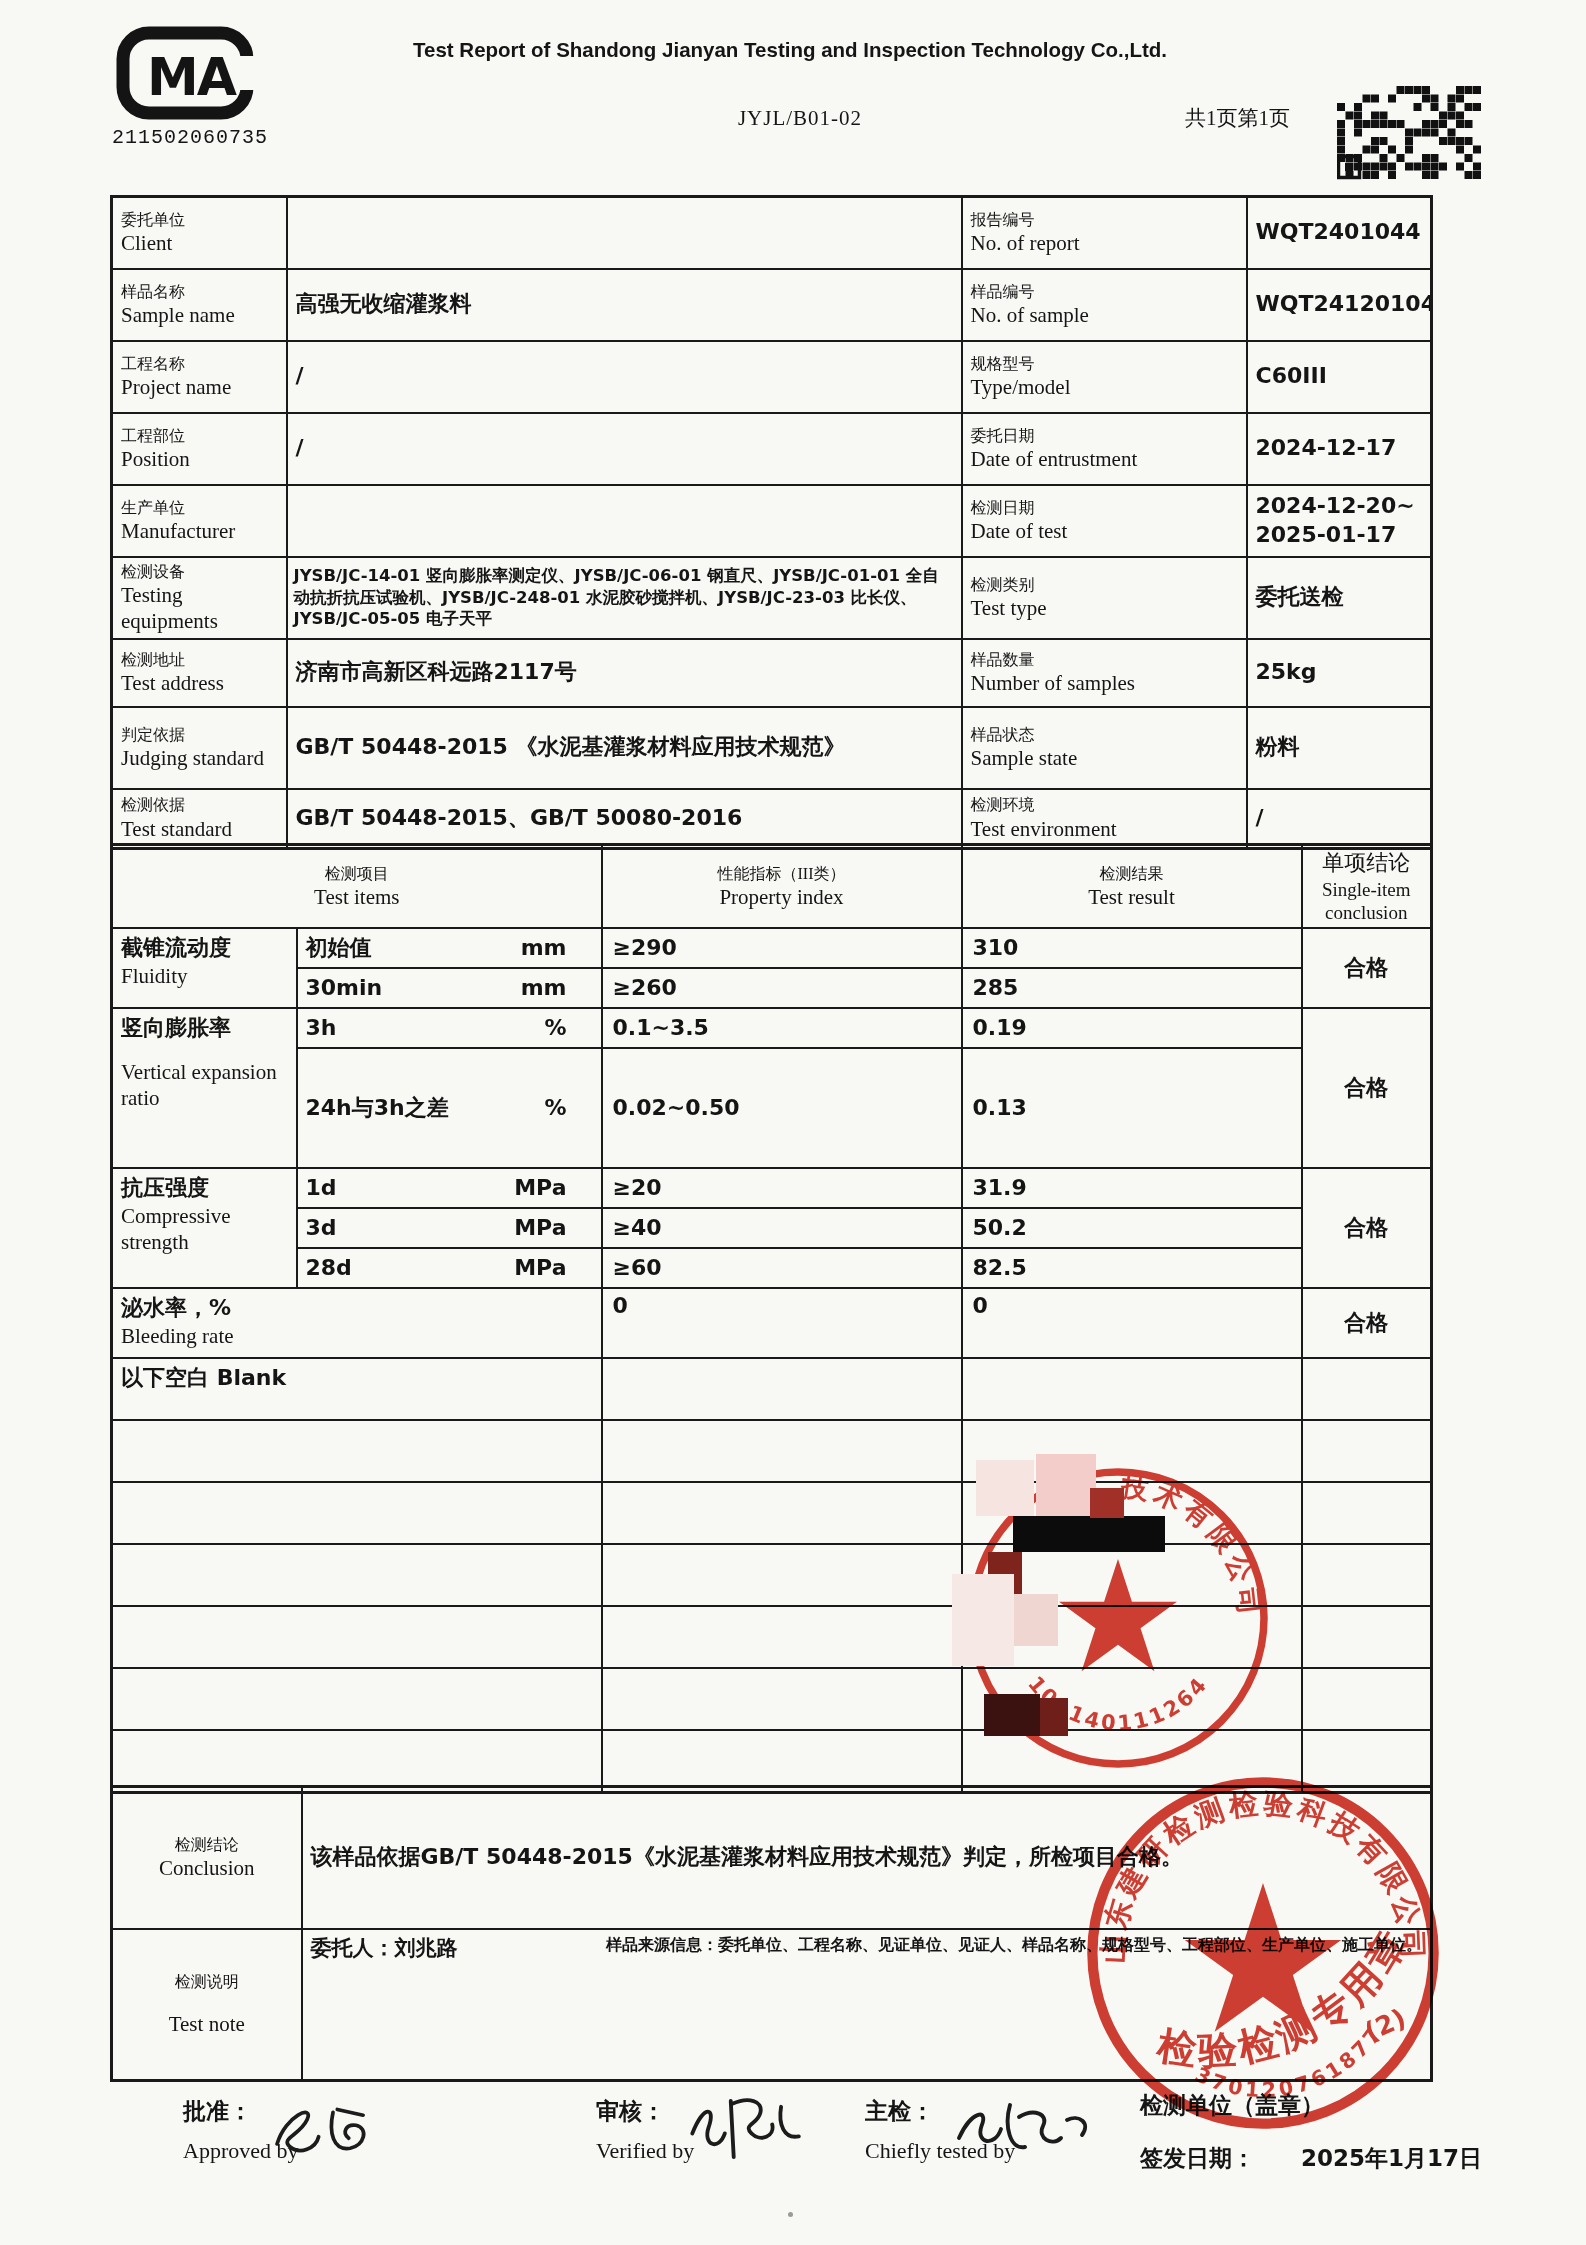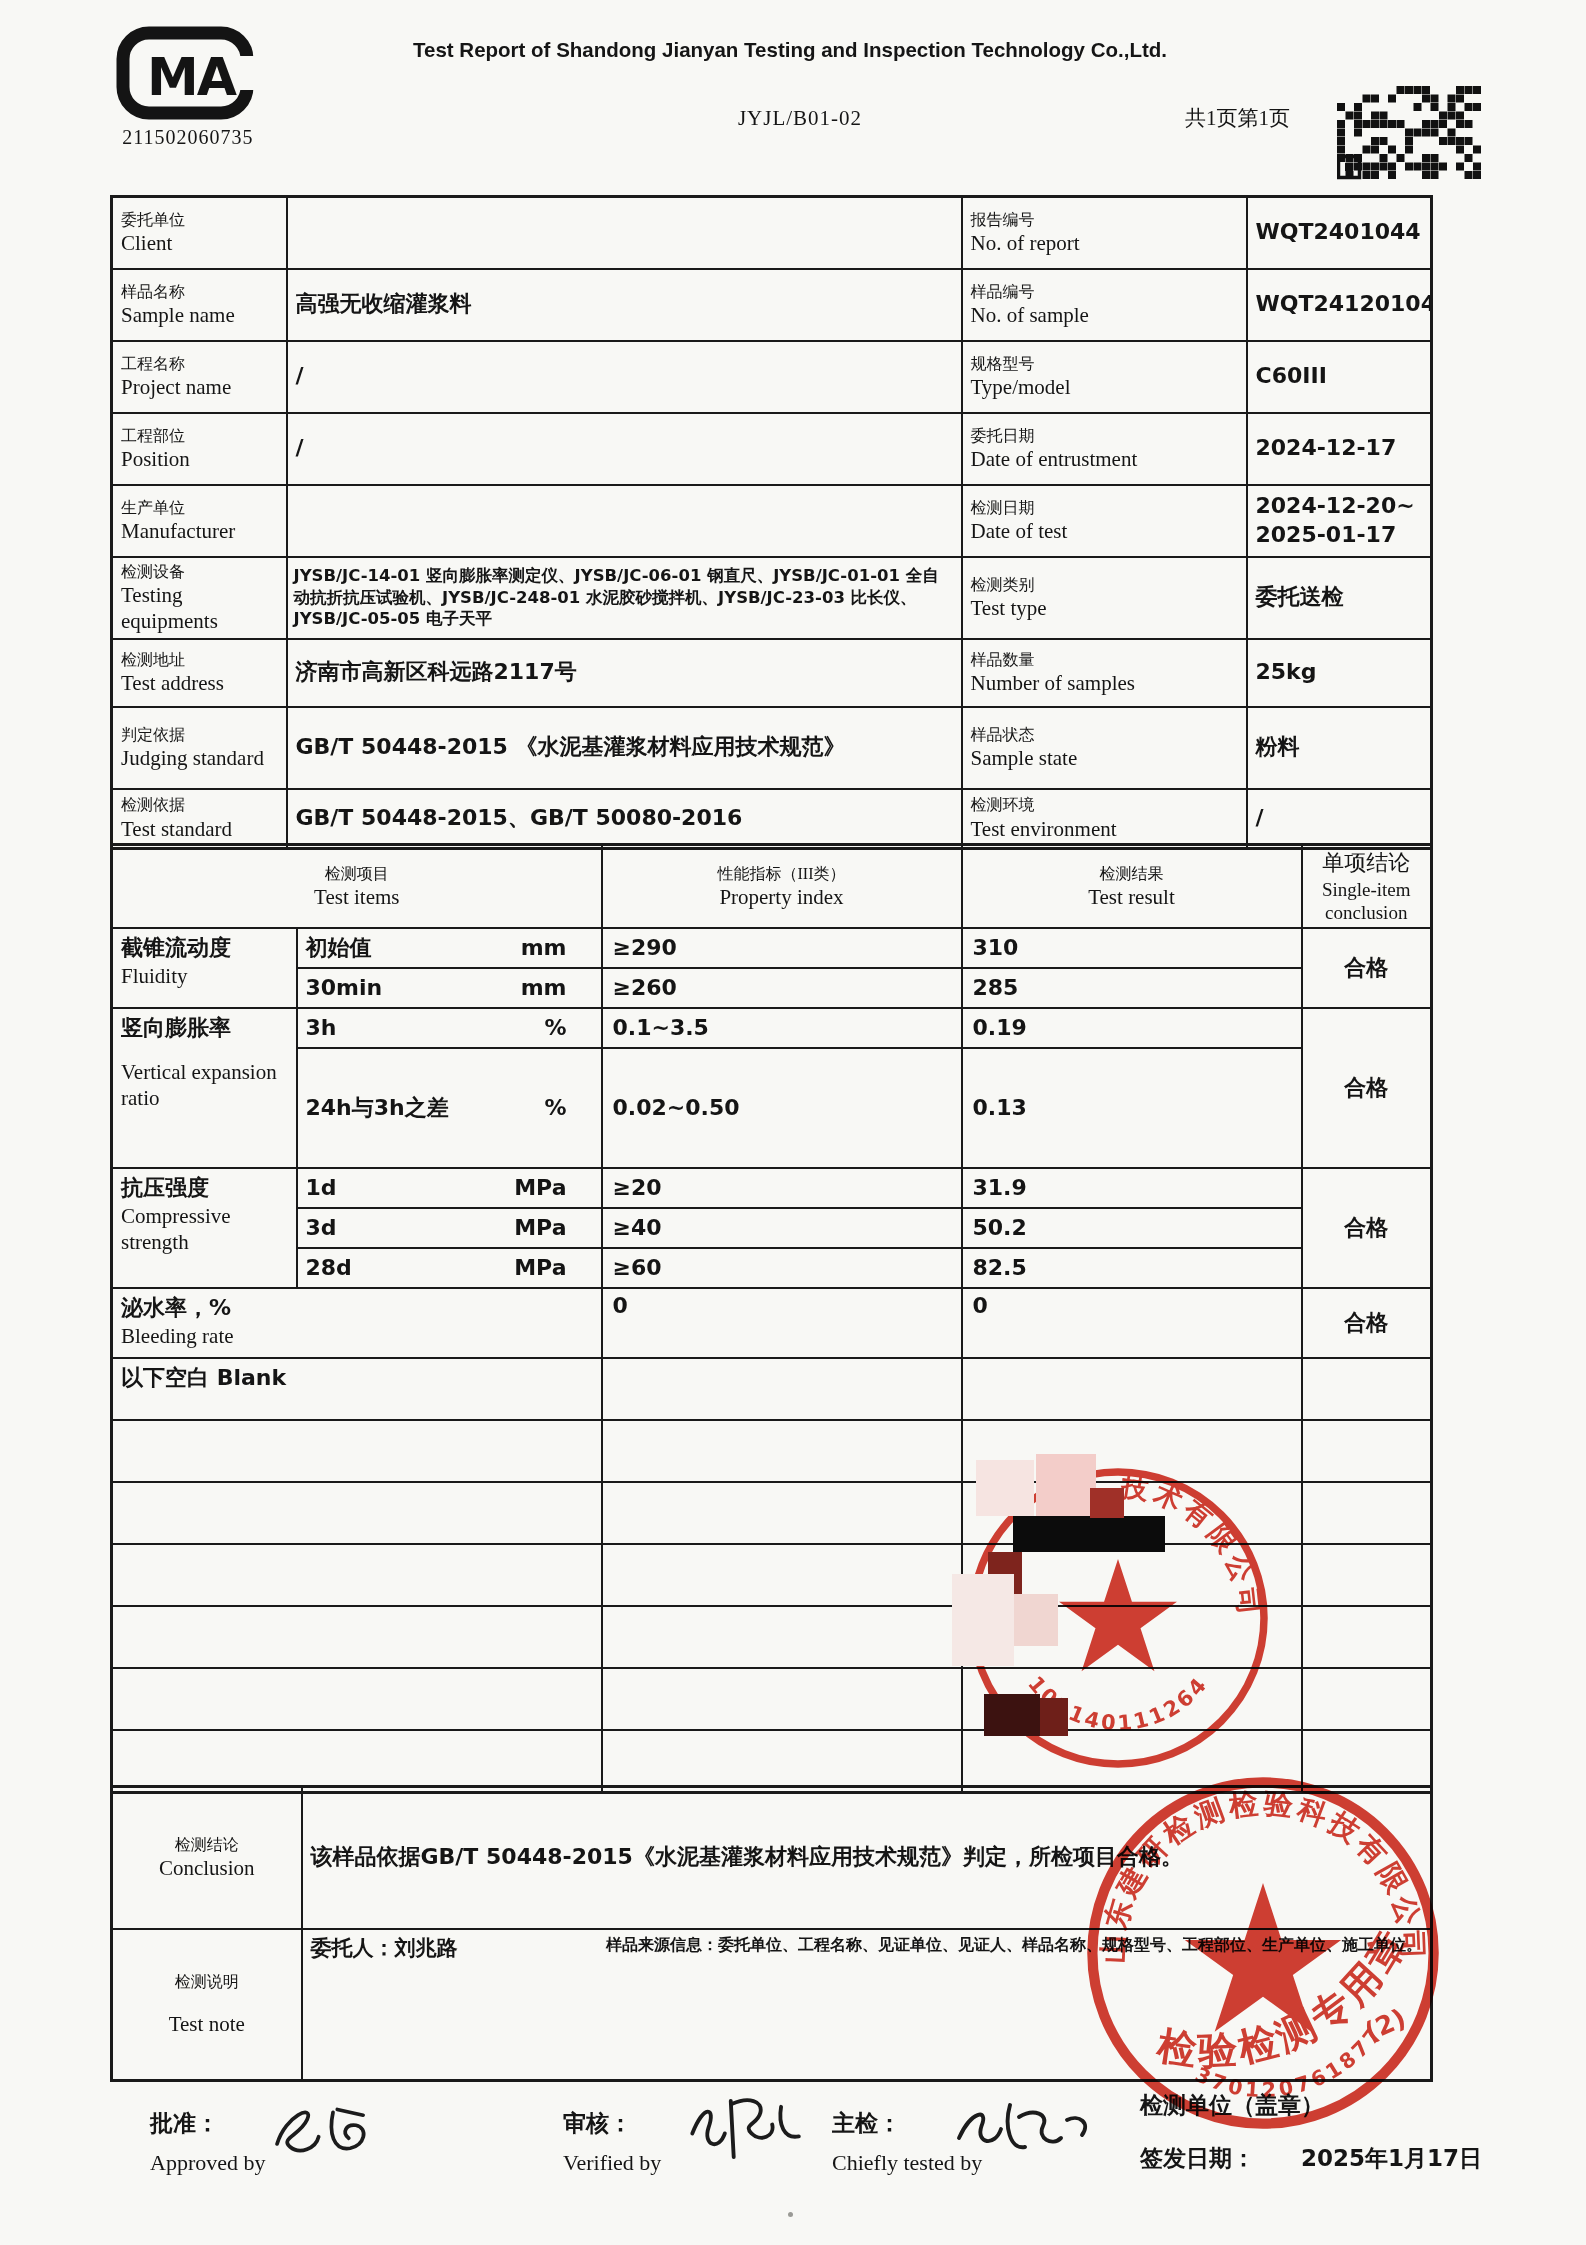--- a/index.html
+++ b/index.html
@@ -1,21 +1,21 @@
 <!DOCTYPE html>
 <html><head>
 <meta charset="utf-8">
 <style>
   html,body{margin:0;padding:0;background:#e8e8e6;}
   .page{position:relative;width:1586px;height:2245px;margin:0 auto;background:#f8f8f5;
         font-family:"Liberation Serif","DejaVu Serif",serif;color:#151515;overflow:hidden;}
 
   
   .cma{position:absolute;left:112px;top:26px;width:152px;text-align:center;}
-  .cma-num{font-family:Liberation Serif, serif;font-size:20px;letter-spacing:1px;margin-top:2px;}
+  .cma-num{font-family:Liberation Mono, monospace;font-size:20px;letter-spacing:1px;margin-top:2px;}
   .title-wrap{position:absolute;left:270px;top:30px;width:1040px;text-align:center;}
   .title-cn{font-family:"DejaVu Sans","Liberation Sans",sans-serif;font-weight:700;font-size:35px;letter-spacing:3px;}
   .title-en{font-family:"Liberation Sans","DejaVu Sans",sans-serif;font-weight:700;font-size:20.5px;margin-top:8px;}
   .form-code{position:absolute;left:600px;top:106px;width:400px;text-align:center;font-size:21px;letter-spacing:1px;}
   .page-info{position:absolute;left:1185px;top:104px;width:140px;font-size:21px;}
   .qr{position:absolute;left:1337px;top:86px;width:146px;height:95px;}
 
   
   table.t{position:absolute;left:110px;border-collapse:collapse;table-layout:fixed;border:3px solid #1a1a1a;}
   table.t td{border:2px solid #1a1a1a;padding:3px 8px;vertical-align:middle;overflow:hidden;}
@@ -32,21 +32,21 @@
   .test td.item.tight .en{margin-top:0;}
   .subrow{display:flex;justify-content:space-between;align-items:center;padding-right:26px;}
   .test td.idx,.test td.res{text-align:left;padding-left:10px;}
   .test td.conc{text-align:center;}
   .concl td.lbl{text-align:center;vertical-align:middle;}
   .concl td.body{vertical-align:middle;}
   .note-cell{display:flex;flex-direction:row;justify-content:space-between;height:138px;padding:2px 0;}
 
   
   .footer{position:absolute;left:0;top:2090px;width:1586px;height:130px;}
-  .sig-block{position:absolute;top:18px;}
+  .sig-block{position:absolute;top:6px;margin-left:33px;}
   .sig-block .cn{font-weight:700;font-size:23px;}
   .sig-block .en{font-size:22px;margin-top:10px;}
   .sig{position:absolute;}
   .unit-block{position:absolute;left:1140px;top:0;width:440px;}
   .unit-line{font-weight:700;font-size:23px;font-family:"DejaVu Sans","Liberation Sans",sans-serif;}
   .issue-line{margin-top:22px;display:flex;gap:46px;}
 
   
   .stamp{position:absolute;mix-blend-mode:multiply;opacity:.93;z-index:5;}
   .redact{position:absolute;z-index:6;}

